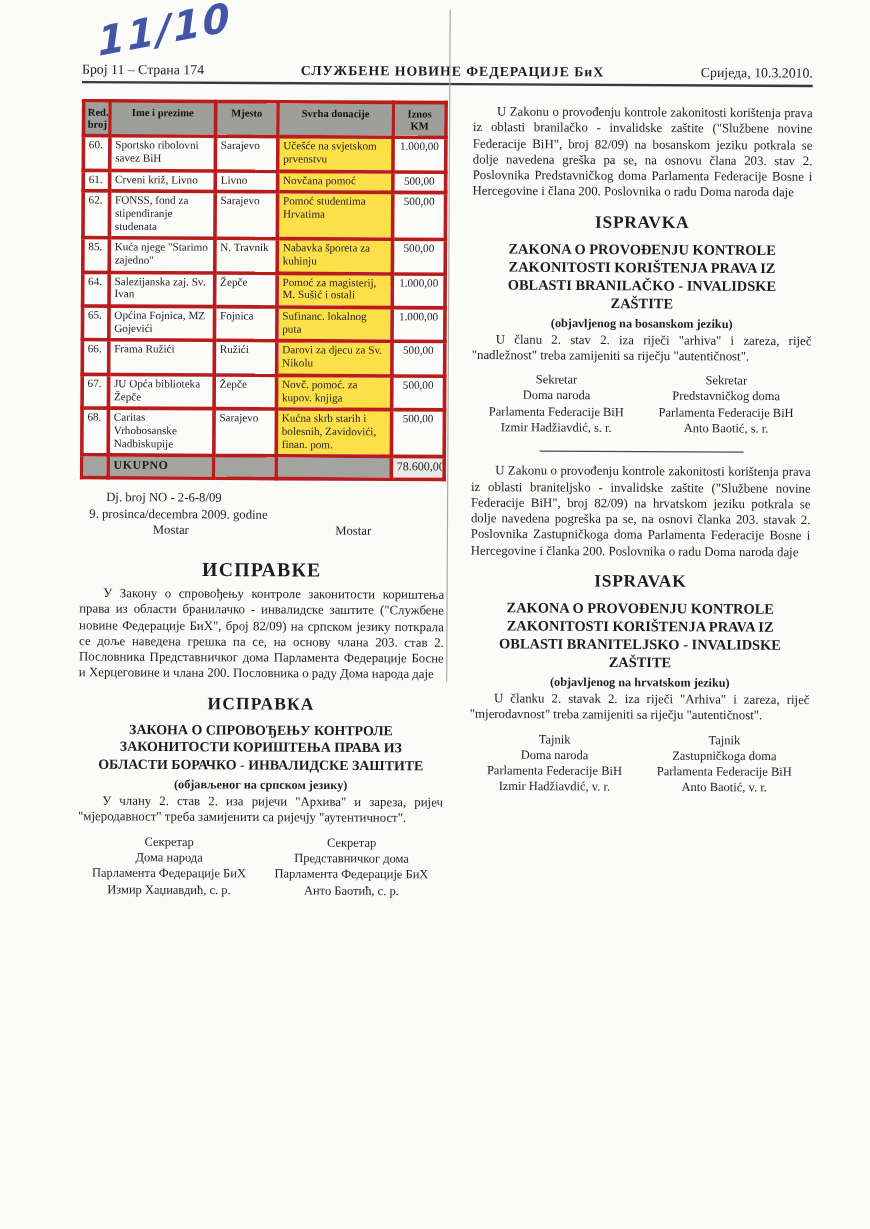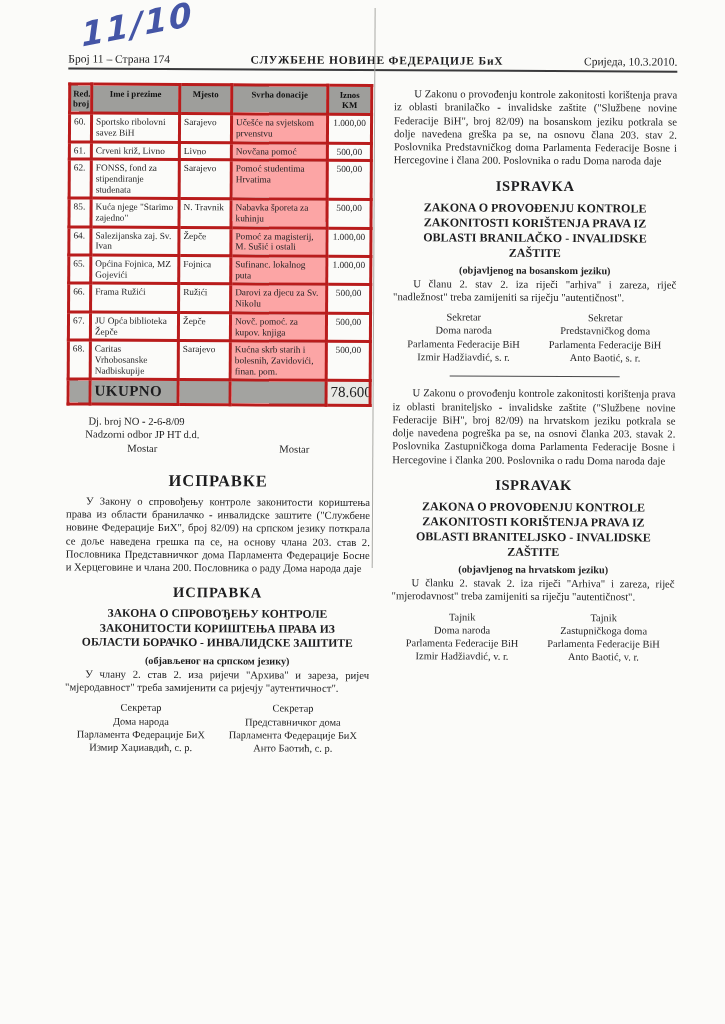--- a/index.html
+++ b/index.html
@@ -47,23 +47,23 @@
   }
   table.donations th{
     background:#9e9e9b;color:#111;font-weight:bold;text-align:center;
     font-size:8.8px;padding:3px 2px;
   }
   .c-no{width:22px;}
   .c-name{width:88px;}
   .c-place{width:52px;}
   .c-purpose{width:96px;}
   .c-amount{width:44px;}
-  td.cell-purpose{background:#fca5a5;}
+  td.cell-purpose{background:#fde047;}
   td.cell-amount{text-align:center;vertical-align:bottom;}
-  tr.total-row td{background:#a3a3a0;font-size:15px;}
+  tr.total-row td{background:#a3a3a0;font-size:10px;}
   tr.total-row td.cell-amount{background:#e9e9e5;font-family:Liberation Serif, serif;}
   tr.total-row td.total-label{font-weight:bold;letter-spacing:.4px;}
 
   
   .docref{margin-top:9px;font-size:10.6px;line-height:1.3;}
   .docref .line1{margin-left:22px;}
   .docref .grid{display:flex;}
   .docref .grid .cell{width:50%;text-align:center;}
   .docref .grid .cell.left{text-align:left;padding-left:8px;}
   .docref .place-row .cell{}
@@ -199,21 +199,21 @@
             <td></td>
             <td></td>
             <td class="cell-amount">78.600,00</td>
           </tr>
         </tbody>
       </table>
 
       <div class="docref">
         <div class="line1">Dj. broj NO - 2-6-8/09</div>
         <div class="grid">
-          <span class="cell">Nadzorni odbor JP HT d.d.</span>
+          <span class="cell left">9. prosinca/decembra 2009. godine</span>
         </div>
         <div class="grid place-row">
           <span class="cell">Mostar</span>
           <span class="cell">Mostar</span>
         </div>
       </div>
 
       <div class="h-big">ИСПРАВКЕ</div>
 
       <p class="body-par">У Закону о спровођењу контроле законитости кориштења права из области бранилачко - инвалидске заштите ("Службене новине Федерације БиХ", број 82/09) на српском језику поткрала се доље наведена грешка па се, на основу члана 203. став 2. Пословника Представничког дома Парламента Федерације Босне и Херцеговине и члана 200. Пословника о раду Дома народа даје</p>

